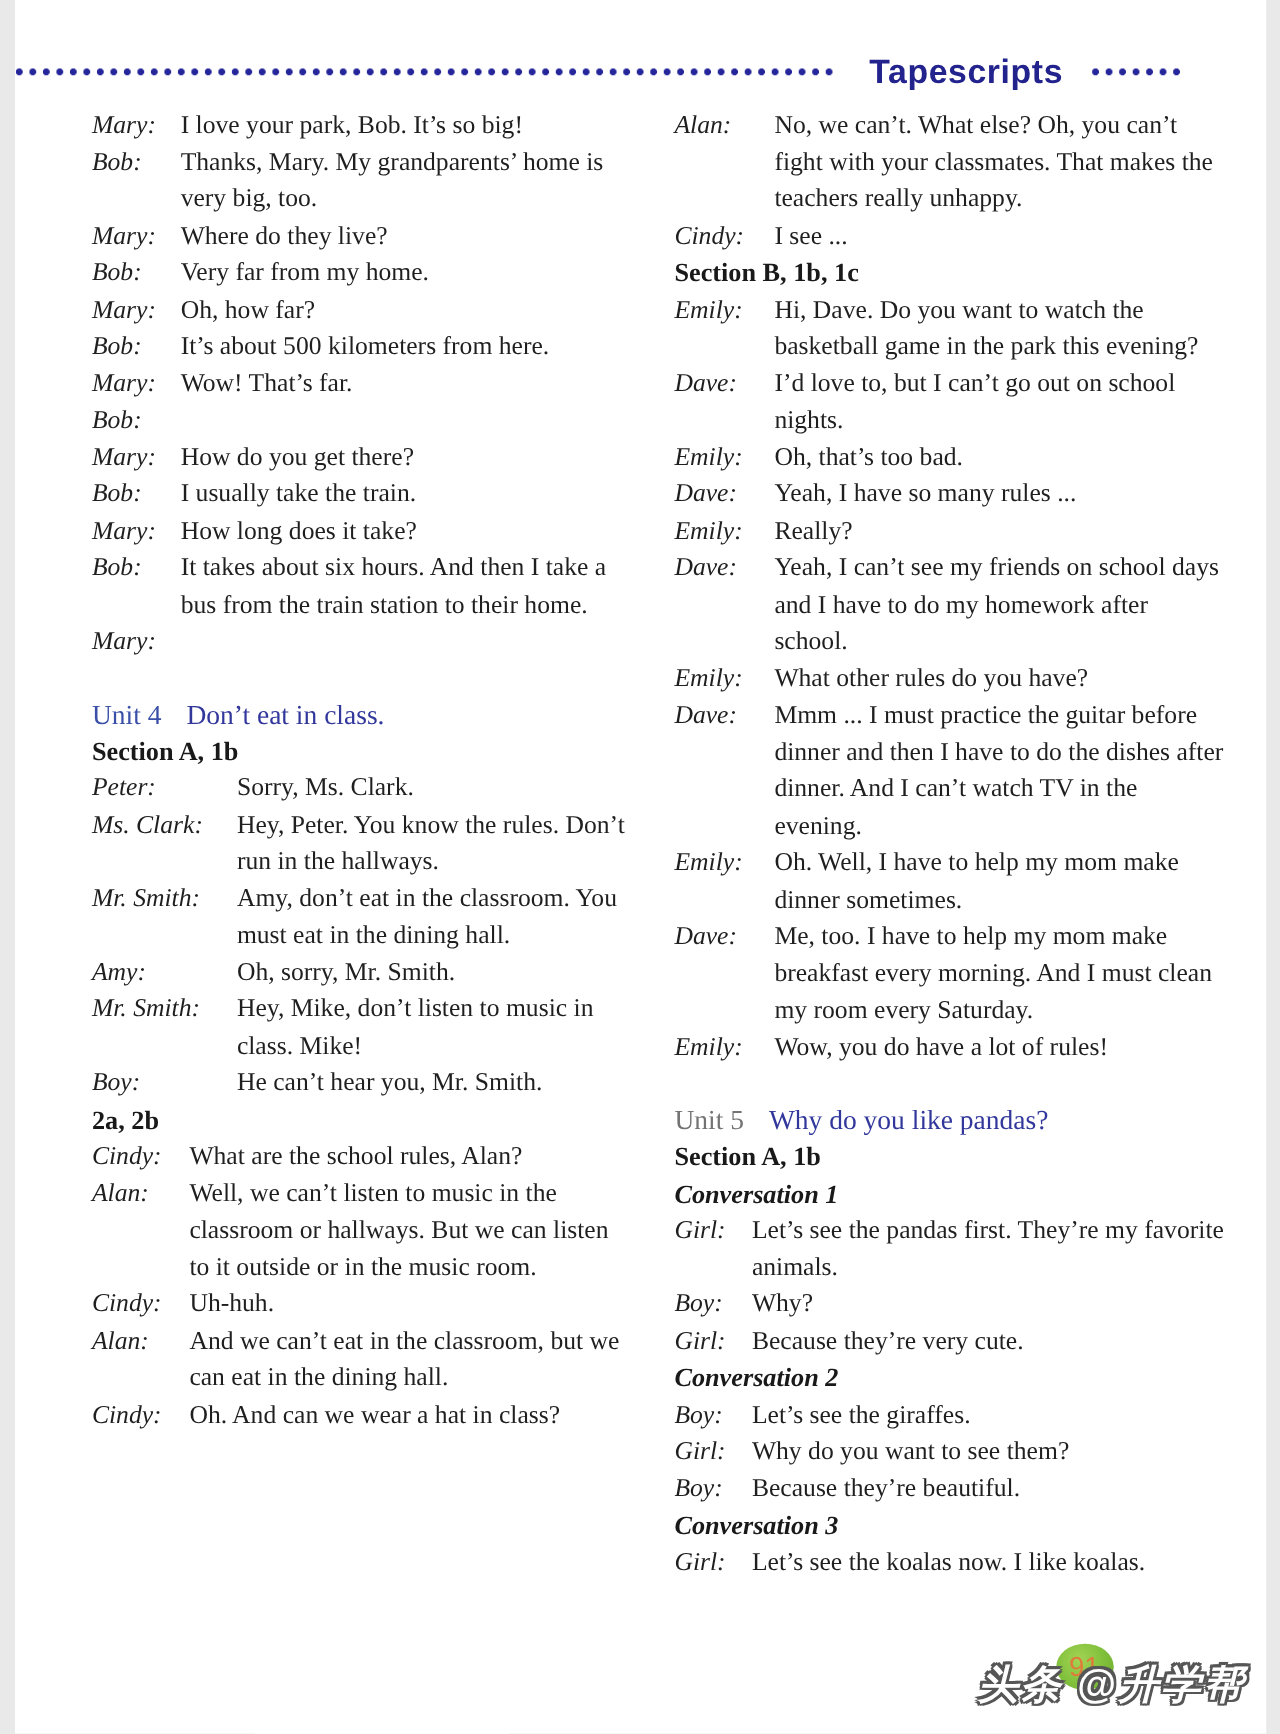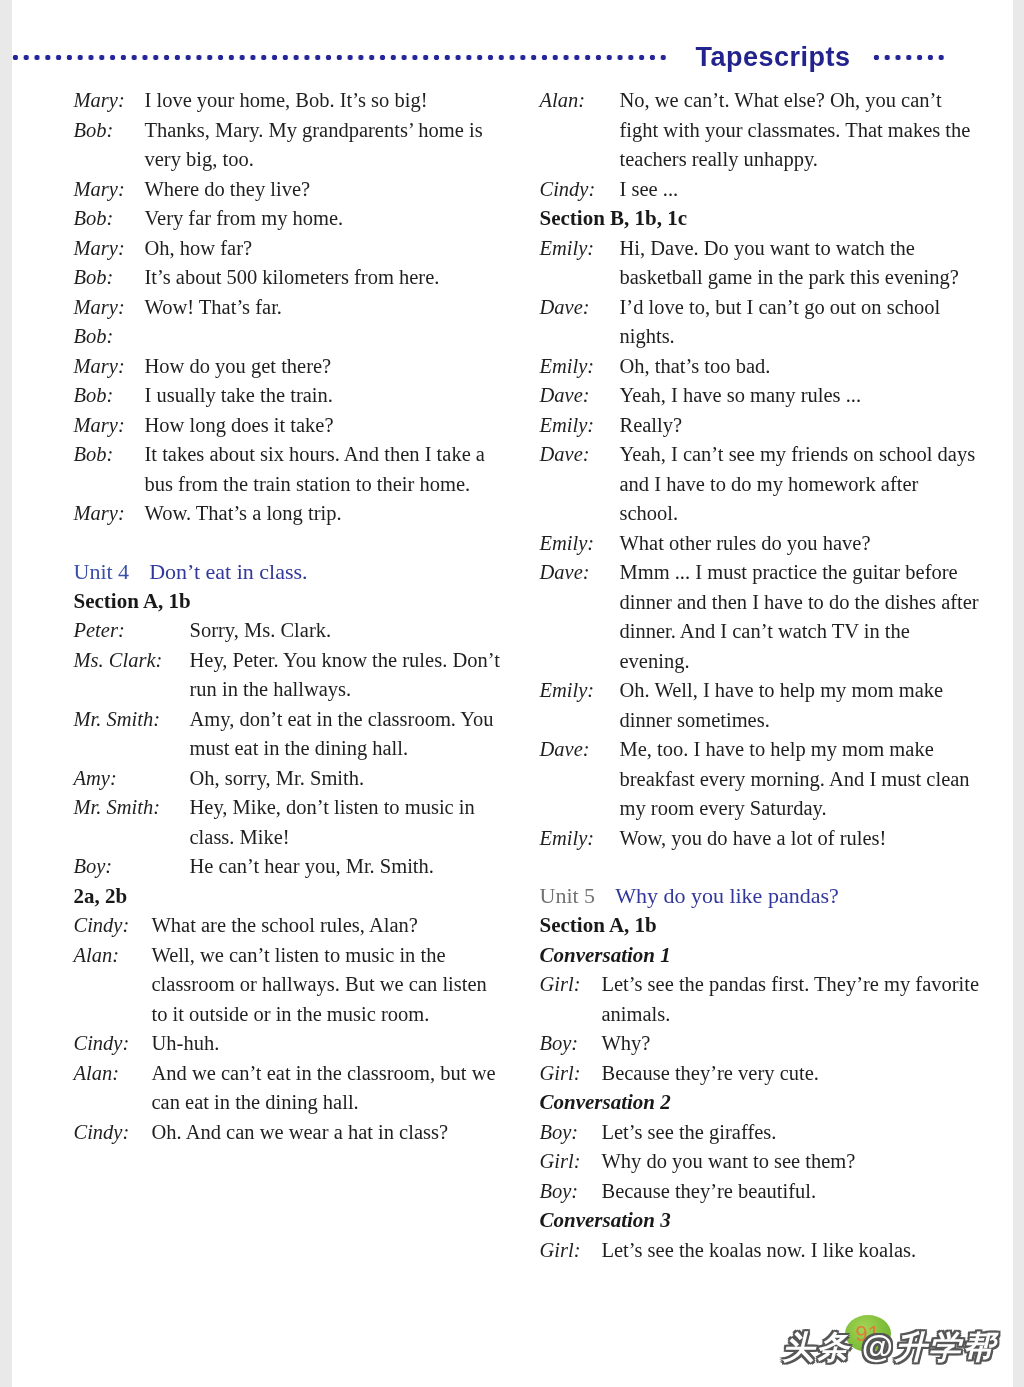--- a/index.html
+++ b/index.html
@@ -121,21 +121,21 @@
   <div class="header">
     <div class="dots dots-left"></div>
     <div class="header-title">Tapescripts</div>
     <div class="dots dots-right"></div>
   </div>
 
   <div class="col col-left" id="col-left">
       <div class="dialogue">
         <div class="line">
           <span class="speaker" style="width: 71px;">Mary:</span>
-          <span class="speech">I love your home, Bob. It’s so big!</span>
+          <span class="speech">I love your park, Bob. It’s so big!</span>
         </div>
         <div class="line">
           <span class="speaker" style="width: 71px;">Bob:</span>
           <span class="speech">Thanks, Mary. My grandparents’ home is very big, too.</span>
         </div>
         <div class="line">
           <span class="speaker" style="width: 71px;">Mary:</span>
           <span class="speech">Where do they live?</span>
         </div>
         <div class="line">
@@ -168,21 +168,20 @@
         <div class="line">
           <span class="speaker" style="width: 71px;">Mary:</span>
           <span class="speech">How long does it take?</span>
         </div>
         <div class="line">
           <span class="speaker" style="width: 71px;">Bob:</span>
           <span class="speech">It takes about six hours. And then I take a bus from the train station to their home.</span>
         </div>
         <div class="line">
           <span class="speaker" style="width: 71px;">Mary:</span>
-          <span class="speech">Wow. That’s a long trip.</span>
         </div>
       </div>
       <div class="block-gap"></div>
       <div class="unit-heading"><span class="unit-number" style="color: rgb(58, 80, 168);">Unit 4</span><span class="unit-title" style="color: rgb(50, 56, 155);">Don’t eat in class.</span></div>
       <div class="section-heading">Section A, 1b</div>
       <div class="dialogue">
         <div class="line">
           <span class="speaker" style="width: 116px;">Peter:</span>
           <span class="speech">Sorry, Ms. Clark.</span>
         </div>

